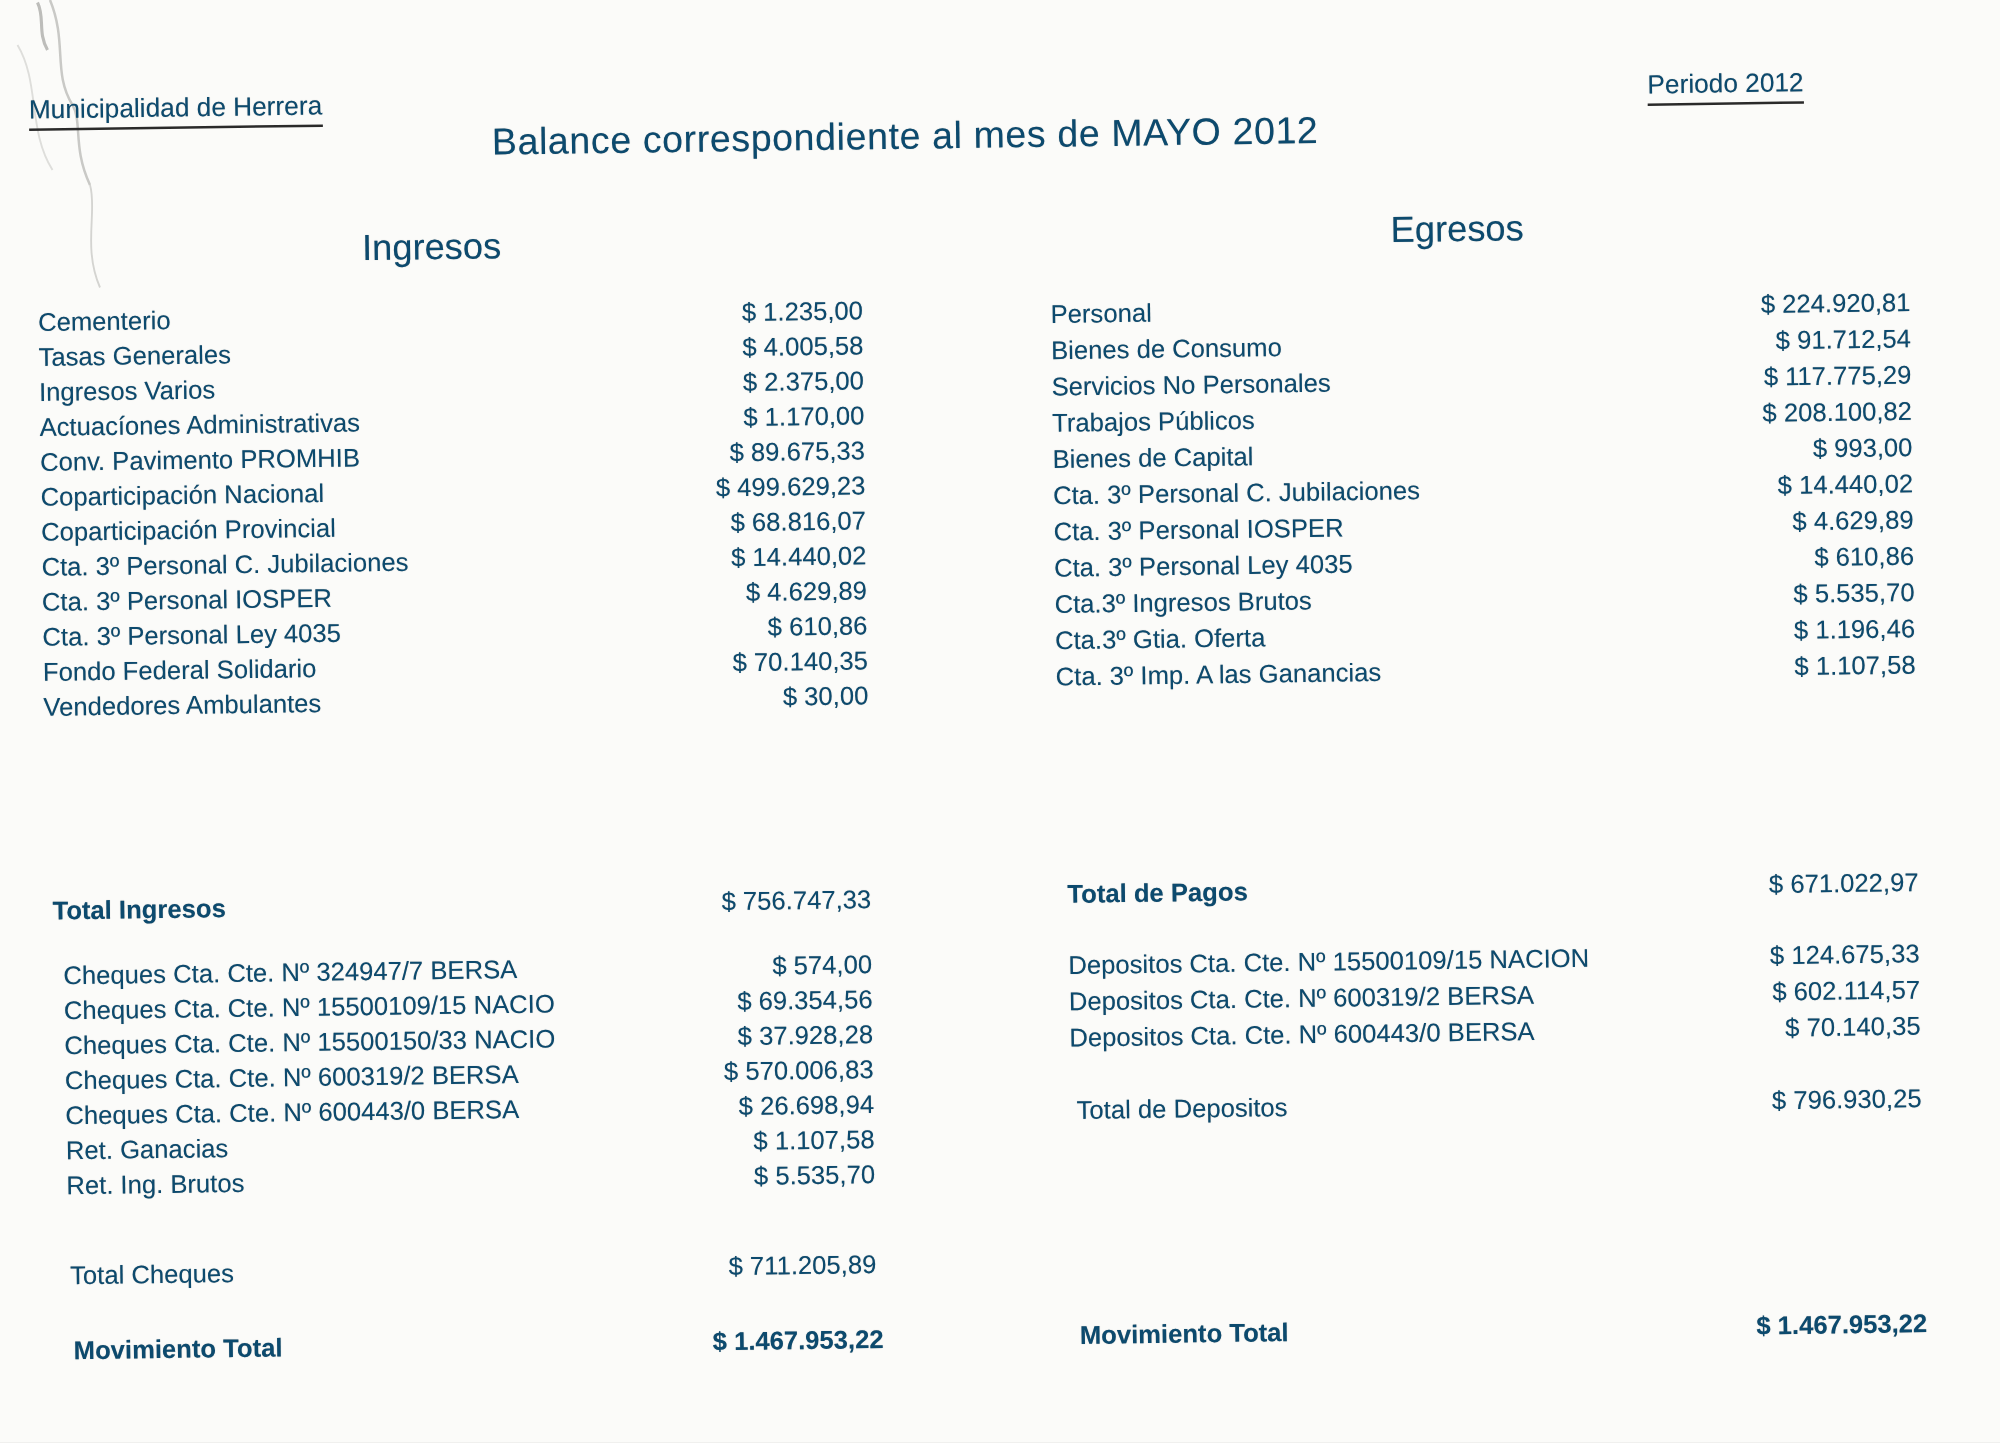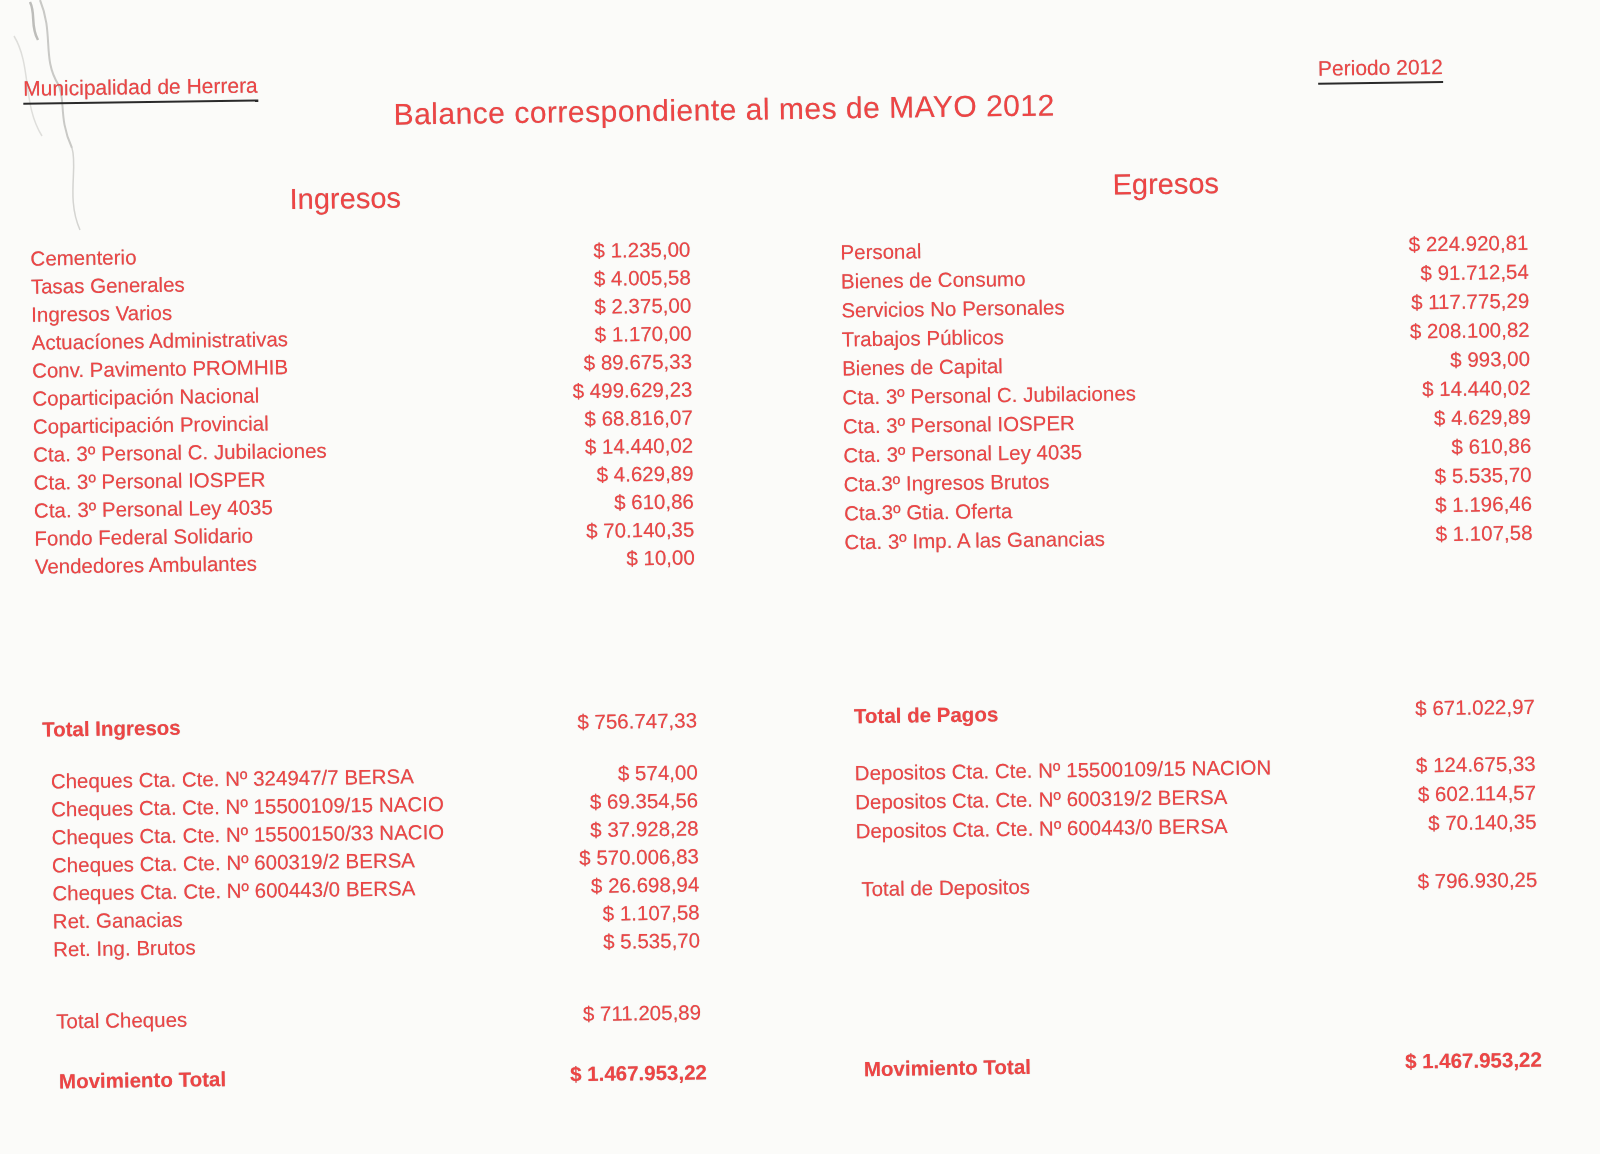--- a/index.html
+++ b/index.html
@@ -1,20 +1,20 @@
 <!DOCTYPE html>
 <html><head>
 <meta charset="utf-8">
 <style>
   html,body{margin:0;padding:0;background:#e8e8e6;}
   .page{
     position:relative;width:1600px;height:1154px;
     background:#fbfbf9;overflow:hidden;
     font-family:"Liberation Sans","DejaVu Sans",sans-serif;
-    color:#ef4444;
+    color:#0c4a6e;
   }
   .sheet{
     position:absolute;inset:0;
     transform:rotate(-0.8deg);
     transform-origin:800px 577px;
   }
   .abs{position:absolute;}
   .scan-text{text-shadow:0 0 0.7px rgba(45,45,45,0.4);}
   .underlined{border-bottom:2px solid #2a2a2a;padding-bottom:2px;}
   .org{left:30px;top:66px;font-size:21px;}
@@ -126,21 +126,21 @@
           <span class="amt">$ 610,86</span>
         </div>
 
         <div class="row">
           <span class="lbl">Fondo Federal Solidario</span>
           <span class="amt">$ 70.140,35</span>
         </div>
 
         <div class="row">
           <span class="lbl">Vendedores Ambulantes</span>
-          <span class="amt">$ 10,00</span>
+          <span class="amt">$ 30,00</span>
         </div>
       </div>
 
     <div class="abs ledger ing-total scan-text">
       <div class="row total-row">
         <span class="lbl bold">Total Ingresos</span>
         <span class="amt">$ 756.747,33</span>
       </div>
     </div>
 

